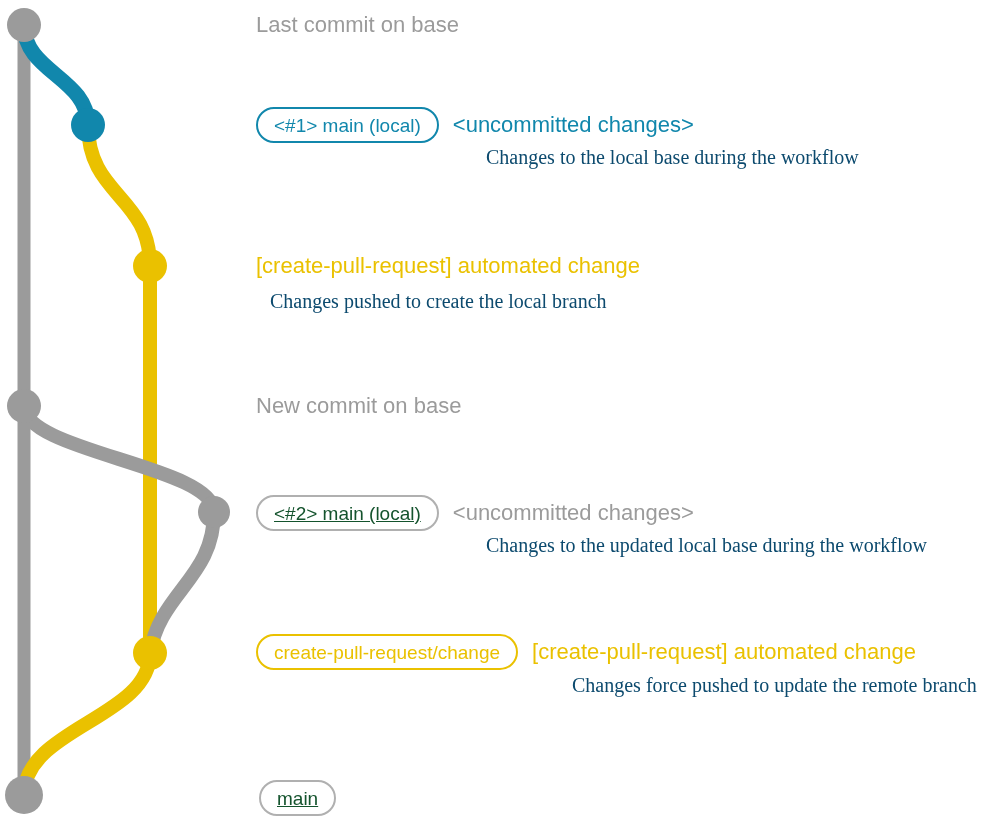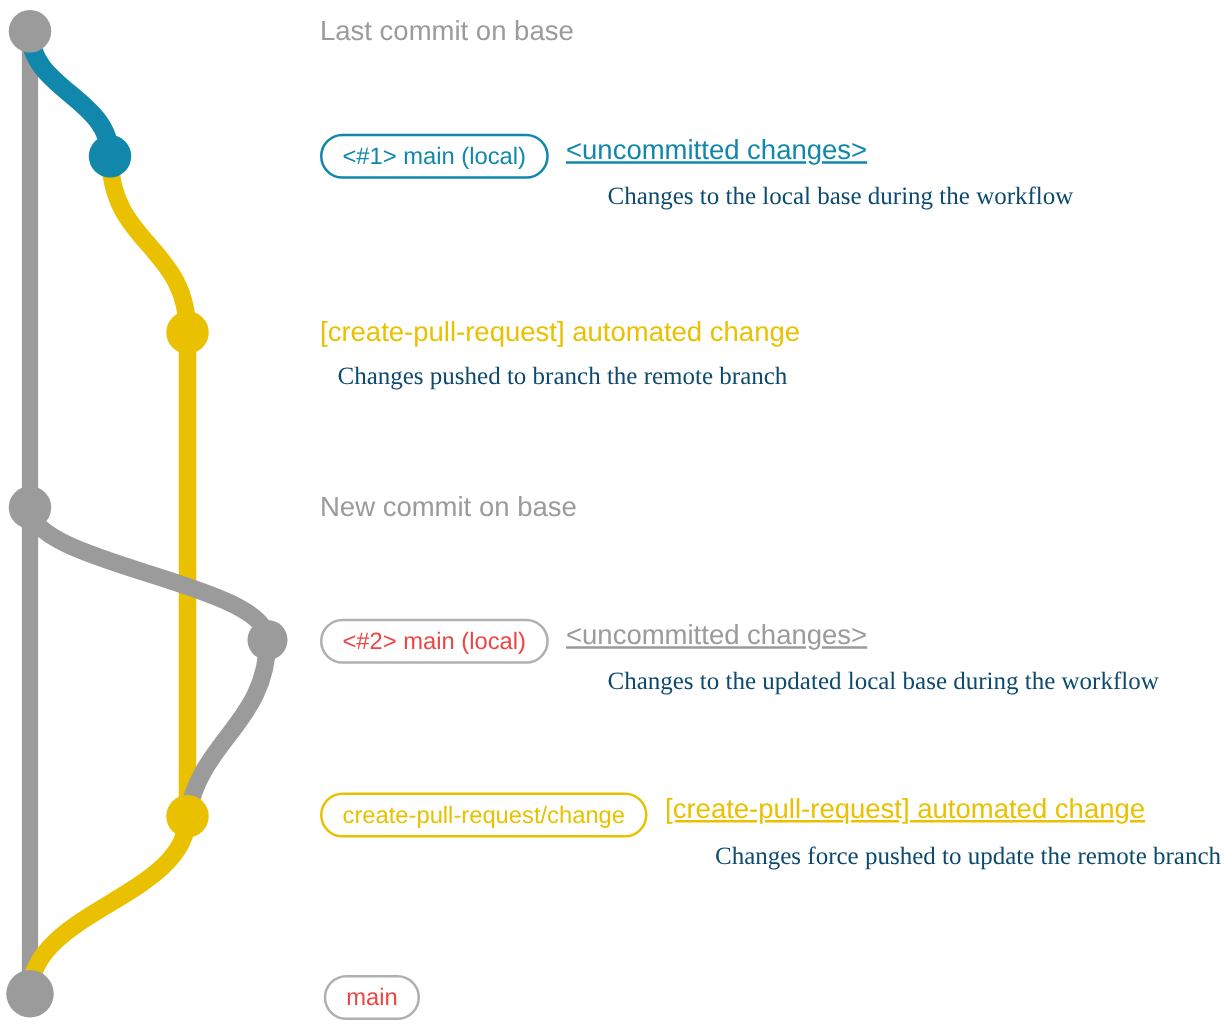--- a/index.html
+++ b/index.html
@@ -30,20 +30,21 @@
     left: 0;
     top: 0;
     width: 981px;
     height: 827px;
   }
 
   
   .row {
     position: absolute;
     display: flex;
+    align-items: center;
   }
 
   
   .plain-msg {
     font-family: "Liberation Sans", sans-serif;
     font-size: 22px;
     line-height: 26px;
     white-space: nowrap;
   }
   .plain-msg.gray  { color: #9b9b9b; }
@@ -61,30 +62,29 @@
     border: 2px solid #9b9b9b;
     background: #ffffff;
     font-family: "Liberation Sans", sans-serif;
     font-size: 19px;
     line-height: 1;
     color: #9b9b9b;
     white-space: nowrap;
   }
   .pill.blue   { border-color: #1187AC; color: #1187AC; }
   .pill.yellow { border-color: #EAC100; color: #EAC100; }
-  .pill.gray   { border-color: #b0b0b0; color: #ef4444; }
+  .pill.gray   { border-color: #b0b0b0; color: #14532d; text-decoration: underline; }
 
   
   .pill-msg {
     font-family: "Liberation Sans", sans-serif;
     font-size: 22px;
     line-height: 26px;
     white-space: nowrap;
     margin-left: 14px;
-    text-decoration: underline;
   }
   .pill-msg.blue   { color: #1187AC; }
   .pill-msg.gray   { color: #9b9b9b; }
   .pill-msg.yellow { color: #EAC100; }
 
   
   .desc {
     position: absolute;
     font-family: Liberation Serif, serif;
     font-size: 20px;
@@ -128,21 +128,21 @@
 
   <div class="row" style="left:256px; top:107px;">
     <span class="pill blue">&lt;#1&gt; main (local)</span>
     <span class="pill-msg blue">&lt;uncommitted changes&gt;</span>
   </div>
   <div class="desc" style="left:486px; top:145px;">Changes to the local base during the workflow</div>
 
   <div class="row" style="left:256px; top:253px;">
     <span class="plain-msg yellow">[create-pull-request] automated change</span>
   </div>
-  <div class="desc" style="left:270px; top:289px;">Changes pushed to branch the remote branch</div>
+  <div class="desc" style="left:270px; top:289px;">Changes pushed to create the local branch</div>
 
   <div class="row" style="left:256px; top:393px;">
     <span class="plain-msg gray">New commit on base</span>
   </div>
 
   <div class="row" style="left:256px; top:495px;">
     <span class="pill gray">&lt;#2&gt; main (local)</span>
     <span class="pill-msg gray">&lt;uncommitted changes&gt;</span>
   </div>
   <div class="desc" style="left:486px; top:533px;">Changes to the updated local base during the workflow</div>

